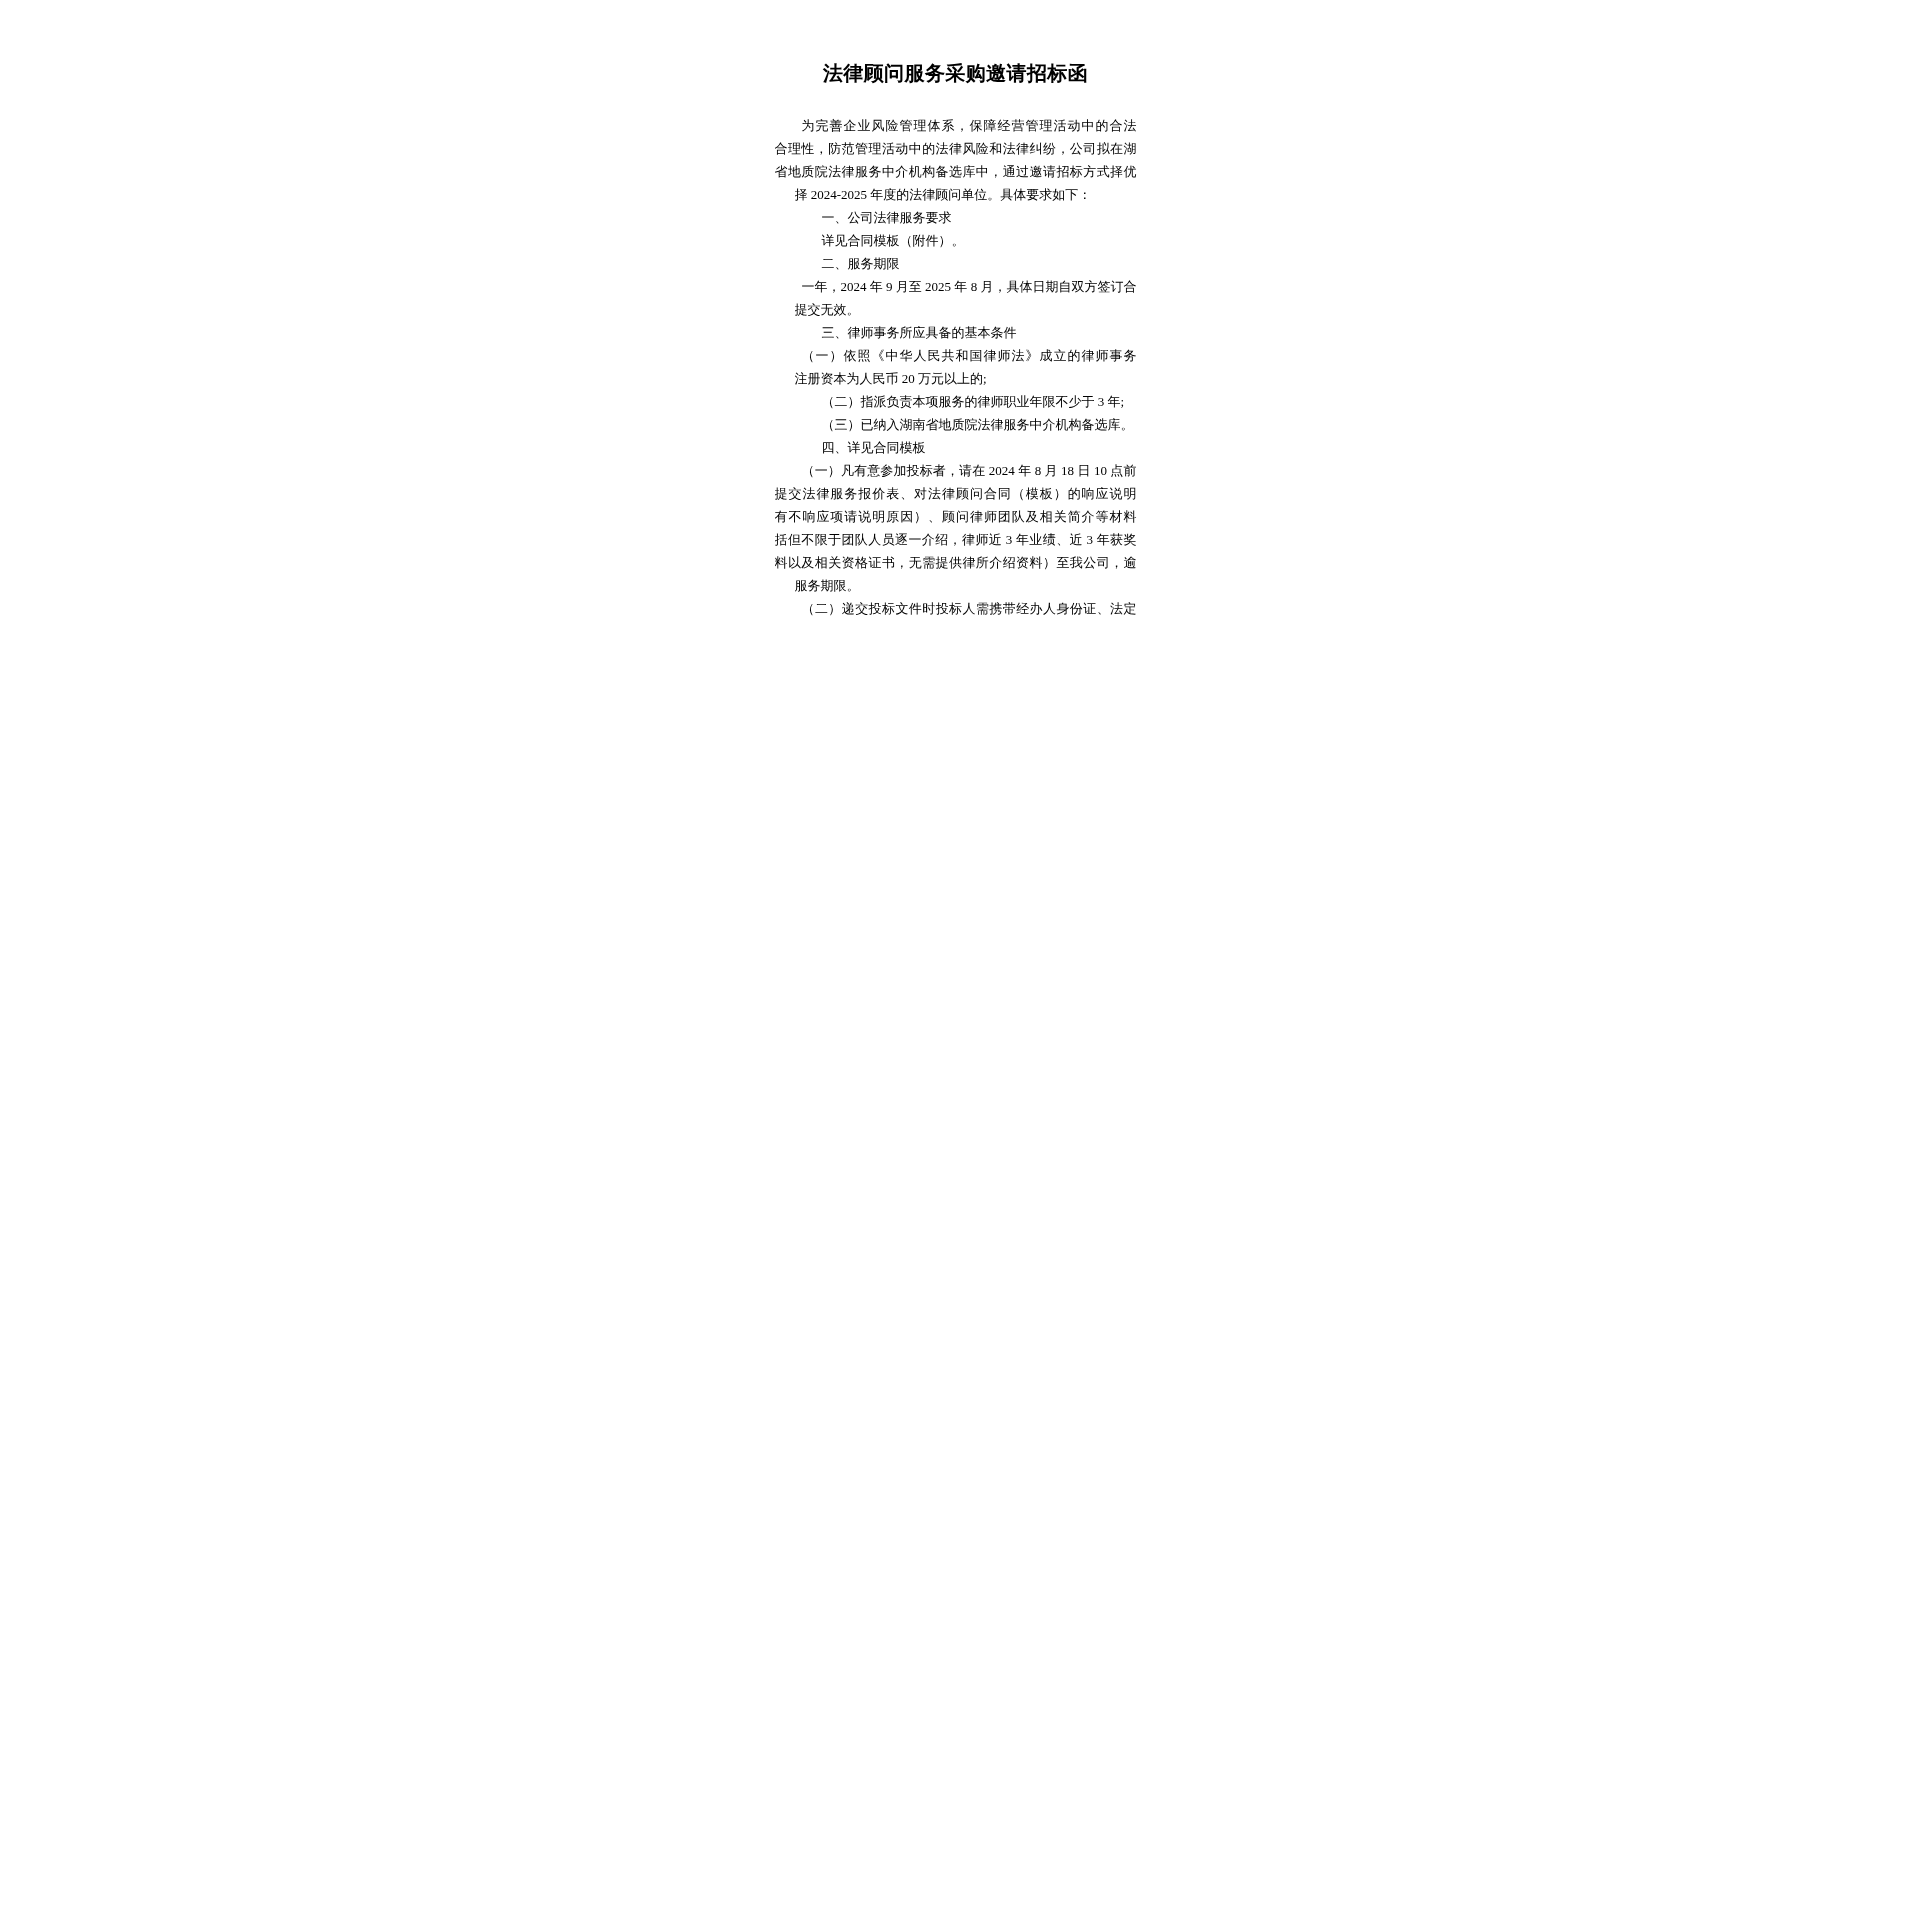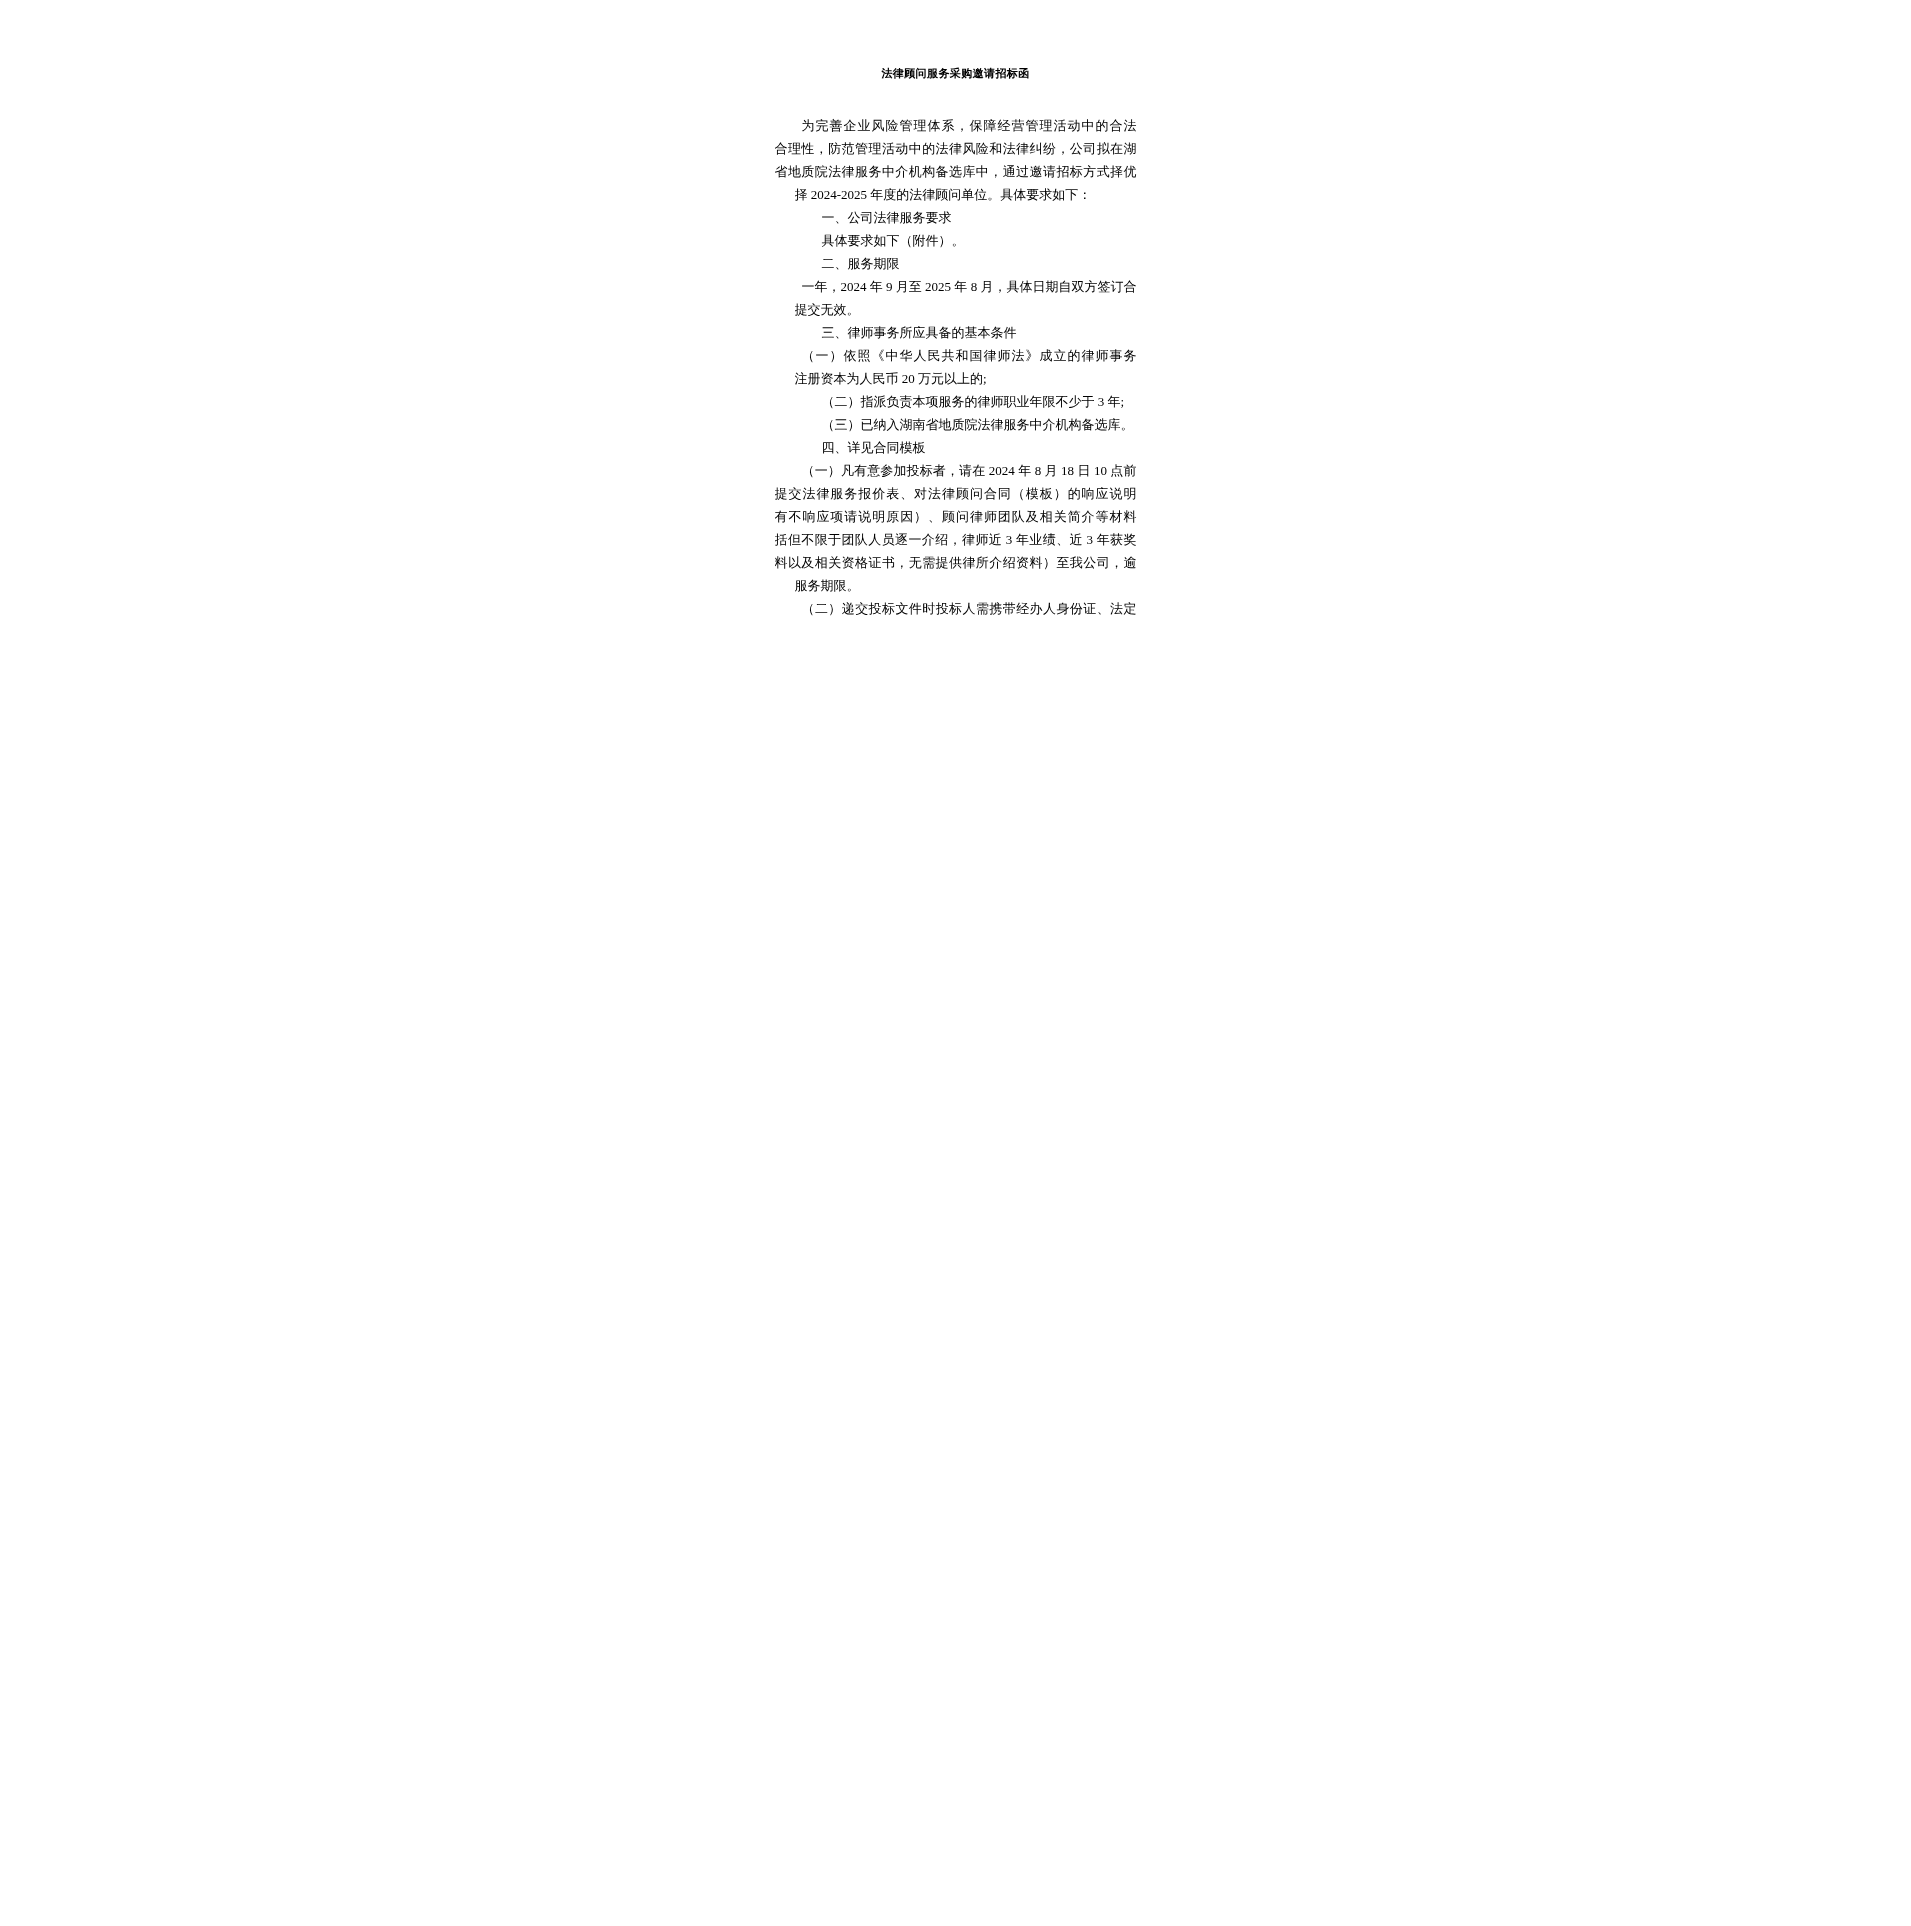--- a/index.html
+++ b/index.html
@@ -14,21 +14,21 @@
     margin: 0 auto;
     background: #ffffff;
     color: #000000;
     box-sizing: border-box;
     padding: 61px 58px 0 58px;
     overflow: hidden;
   }
   .title {
     font-family: "Liberation Serif", "DejaVu Serif", serif;
     font-weight: bold;
-    font-size: 11px;
+    font-size: 20px;
     line-height: 24px;
     text-align: center;
     margin: 0 0 28.5px 0;
     letter-spacing: 0.4px;
   }
   .line {
     font-family: "Liberation Serif", "DejaVu Serif", serif;
     font-size: 13px;
     line-height: 23px;
     height: 23px;
@@ -56,21 +56,21 @@
 <body>
 
 <div class="page">
   <h1 class="title">法律顾问服务采购邀请招标函</h1>
   <div id="doc-body">
       <div class="line indent just">为完善企业风险管理体系，保障经营管理活动中的合法性、</div>
       <div class="line just">合理性，防范管理活动中的法律风险和法律纠纷，公司拟在湖南</div>
       <div class="line just">省地质院法律服务中介机构备选库中，通过邀请招标方式择优选</div>
       <div class="line left">择 2024-2025 年度的法律顾问单位。具体要求如下：</div>
       <div class="line heading indent left">一、公司法律服务要求</div>
-      <div class="line indent left">具体要求如下（附件）。</div>
+      <div class="line indent left">详见合同模板（附件）。</div>
       <div class="line heading indent left">二、服务期限</div>
       <div class="line indent just">一年，2024 年 9 月至 2025 年 8 月，具体日期自双方签订合</div>
       <div class="line left">提交无效。</div>
       <div class="line heading indent left">三、律师事务所应具备的基本条件</div>
       <div class="line indent just">（一）依照《中华人民共和国律师法》成立的律师事务所，</div>
       <div class="line left">注册资本为人民币 20 万元以上的;</div>
       <div class="line indent left">（二）指派负责本项服务的律师职业年限不少于 3 年;</div>
       <div class="line indent left">（三）已纳入湖南省地质院法律服务中介机构备选库。</div>
       <div class="line heading indent left">四、详见合同模板</div>
       <div class="line indent just">（一）凡有意参加投标者，请在 2024 年 8 月 18 日 10 点前</div>

